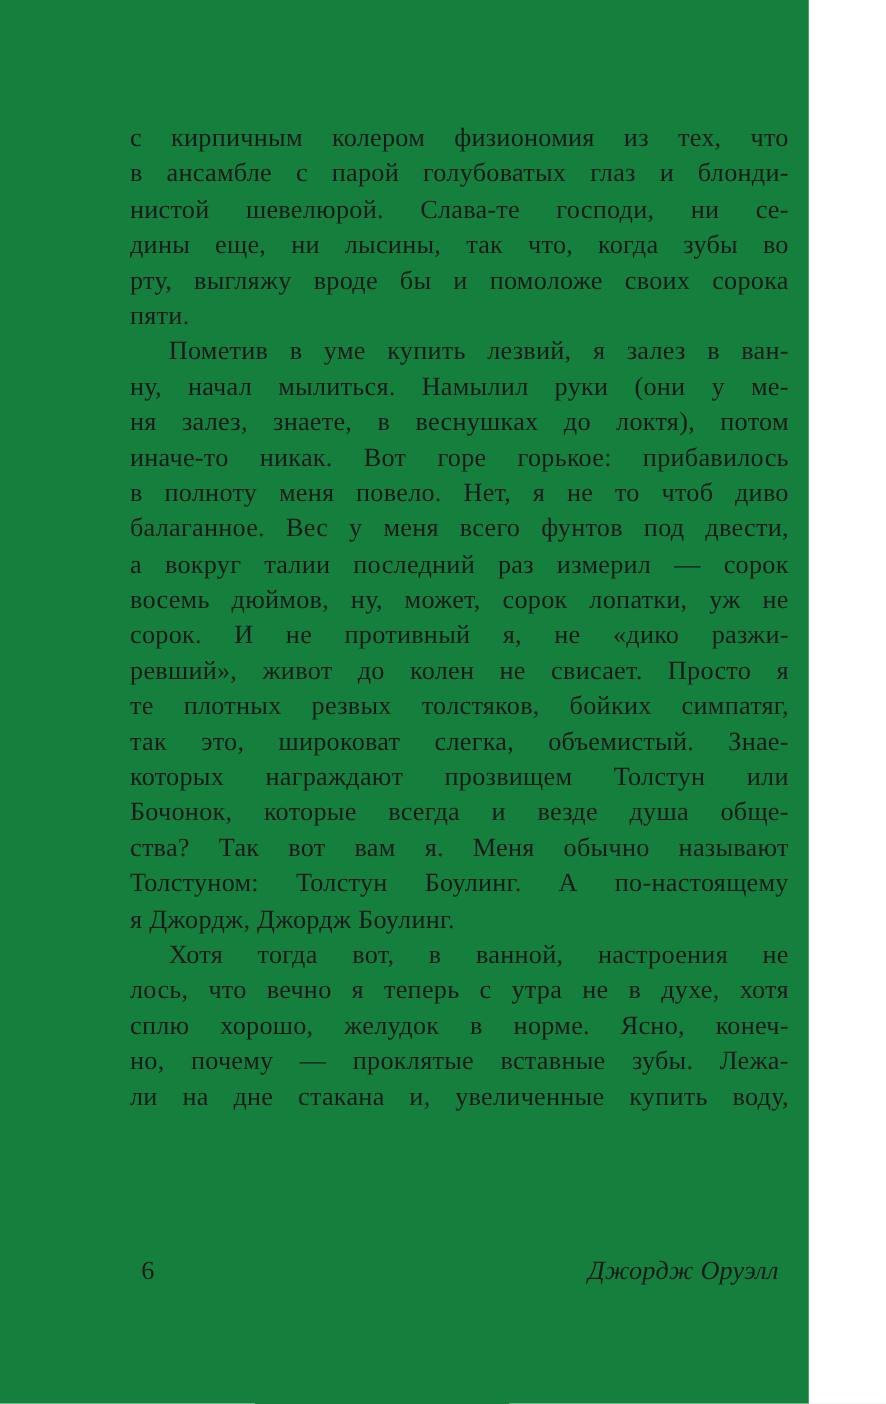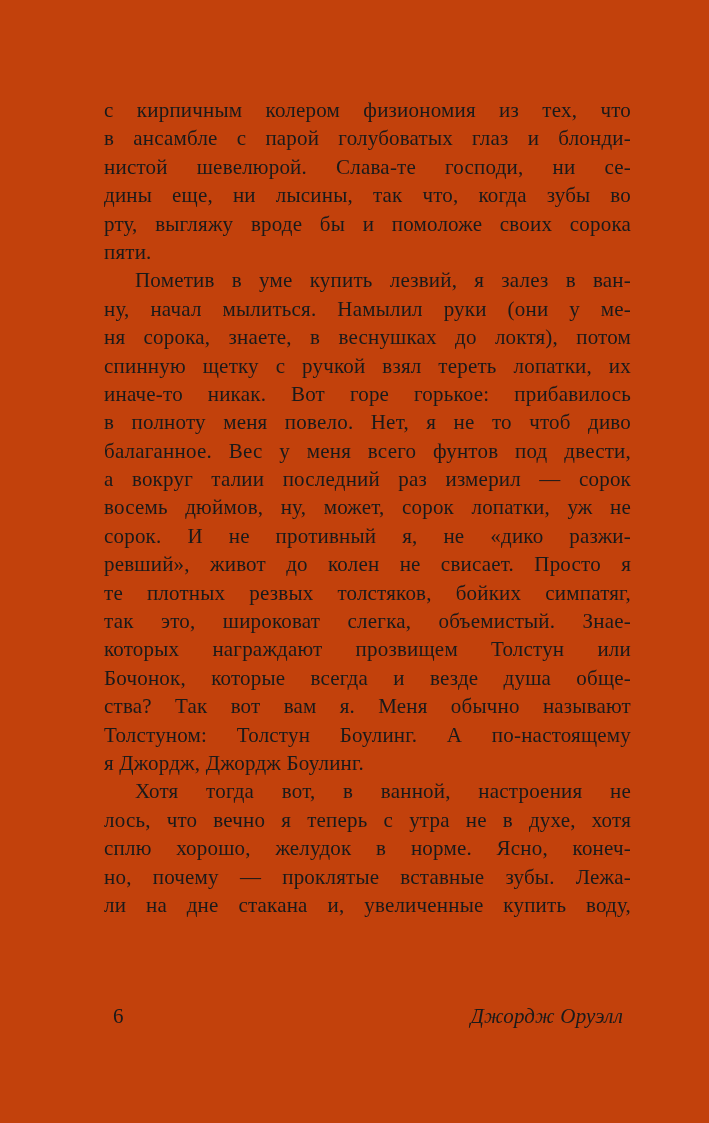--- a/index.html
+++ b/index.html
@@ -2,23 +2,23 @@
 <html><head>
 <meta charset="utf-8">
 <style>
   html, body {
     margin: 0;
     padding: 0;
     background: #ffffff;
   }
   .page {
     position: relative;
-    width: 709px;
+    width: 647px;
     height: 1123px;
-    background: #c2410c;
+    background: #15803d;
     overflow: hidden;
     font-family: "Liberation Serif", "DejaVu Serif", serif;
     color: #1a1a1a;
   }
   .text-block {
     position: absolute;
     left: 104px;
     top: 96px;
     width: 527px;
   }
@@ -64,22 +64,21 @@
 <div class="page">
   <div class="text-block">
       <div class="line">с кирпичным колером физиономия из тех, что</div>
       <div class="line">в ансамбле с парой голубоватых глаз и блонди-</div>
       <div class="line">нистой шевелюрой. Слава-те господи, ни се-</div>
       <div class="line">дины еще, ни лысины, так что, когда зубы во</div>
       <div class="line">рту, выгляжу вроде бы и помоложе своих сорока</div>
       <div class="line para-end">пяти.</div>
       <div class="line indent">Пометив в уме купить лезвий, я залез в ван-</div>
       <div class="line">ну, начал мылиться. Намылил руки (они у ме-</div>
-      <div class="line">ня сорока, знаете, в веснушках до локтя), потом</div>
-      <div class="line">спинную щетку с ручкой взял тереть лопатки, их</div>
+      <div class="line">ня залез, знаете, в веснушках до локтя), потом</div>
       <div class="line">иначе-то никак. Вот горе горькое: прибавилось</div>
       <div class="line">в полноту меня повело. Нет, я не то чтоб диво</div>
       <div class="line">балаганное. Вес у меня всего фунтов под двести,</div>
       <div class="line">а вокруг талии последний раз измерил — сорок</div>
       <div class="line">восемь дюймов, ну, может, сорок лопатки, уж не</div>
       <div class="line">сорок. И не противный я, не «дико разжи-</div>
       <div class="line">ревший», живот до колен не свисает. Просто я</div>
       <div class="line">те плотных резвых толстяков, бойких симпатяг,</div>
       <div class="line">так это, широковат слегка, объемистый. Знае-</div>
       <div class="line">которых награждают прозвищем Толстун или</div>

